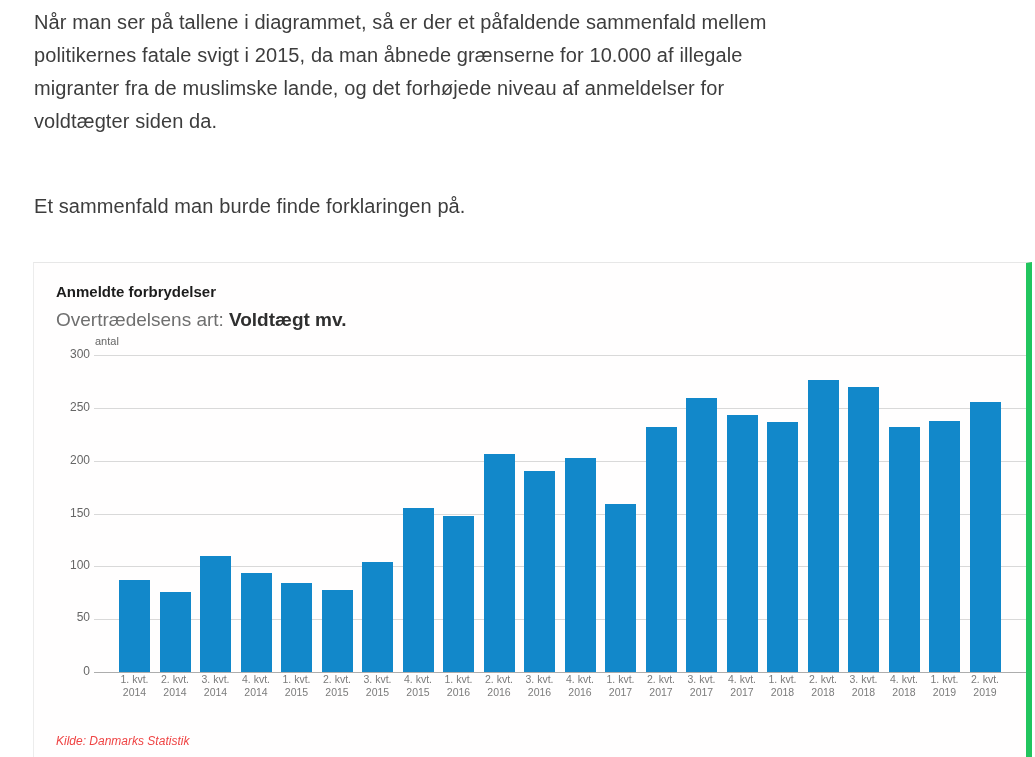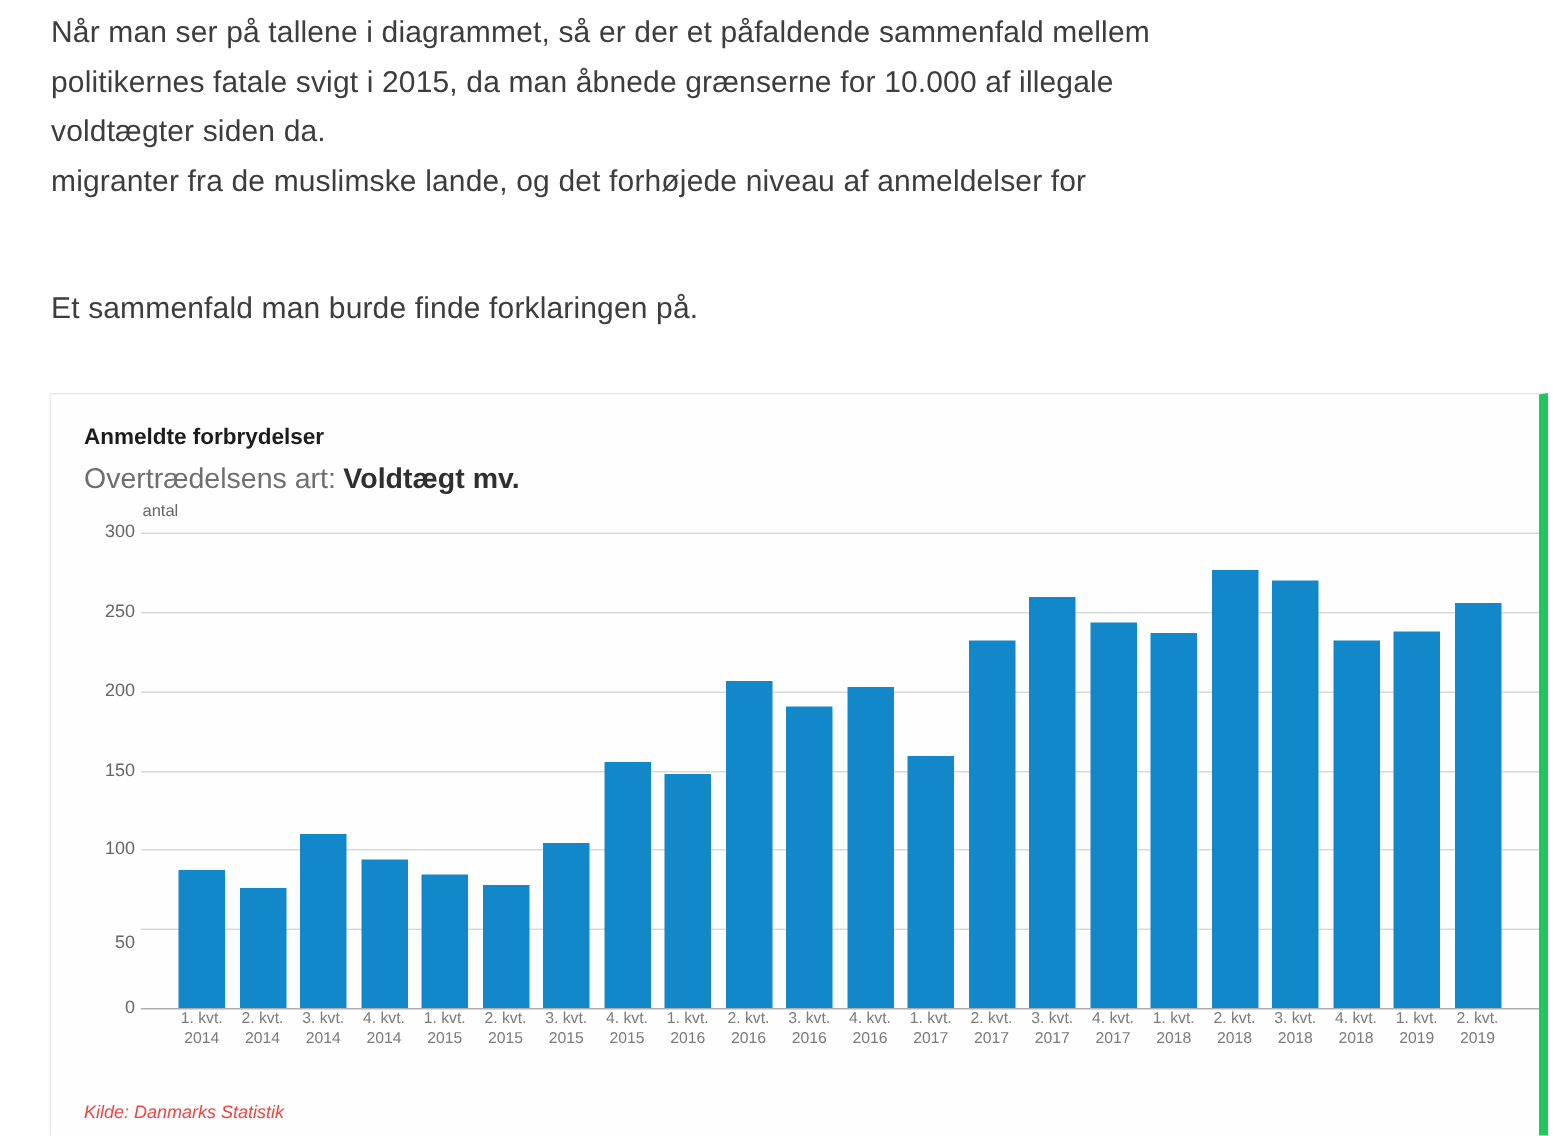--- a/index.html
+++ b/index.html
@@ -130,35 +130,35 @@
     color: #ef4444;
   }
 </style>
 </head>
 <body>
 
 <div class="article">
   <p class="para" id="para1">
     <span class="line">Når man ser på tallene i diagrammet, så er der et påfaldende sammenfald mellem</span>
     <span class="line">politikernes fatale svigt i 2015, da man åbnede grænserne for 10.000 af illegale</span>
+    <span class="line">migranter fra de muslimske lande, og det forhøjede niveau af anmeldelser for</span>
     <span class="line">voldtægter siden da.</span>
-    <span class="line">migranter fra de muslimske lande, og det forhøjede niveau af anmeldelser for</span>
   </p>
   <p class="para" id="para2">Et sammenfald man burde finde forklaringen på.</p>
 </div>
 
 <div class="chart-widget">
   <div class="chart-title">Anmeldte forbrydelser</div>
   <div class="chart-subtitle">
     <span>Overtrædelsens art:</span><span class="bold">Voldtægt mv.</span>
   </div>
   <div class="axis-unit">antal</div>
   <div id="y-labels">
       <div class="ytick" style="top: 401px;">0</div>
-      <div class="ytick" style="top: 358px;">50</div>
+      <div class="ytick" style="top: 347px;">50</div>
       <div class="ytick" style="top: 295.333px;">100</div>
       <div class="ytick" style="top: 242.5px;">150</div>
       <div class="ytick" style="top: 189.667px;">200</div>
       <div class="ytick" style="top: 136.833px;">250</div>
       <div class="ytick" style="top: 84px;">300</div>
     </div>
   <div id="plot">
       <div class="gridline zero" style="top: 317px;"></div>
       <div class="gridline" style="top: 264.167px;"></div>
       <div class="gridline" style="top: 211.333px;"></div>

